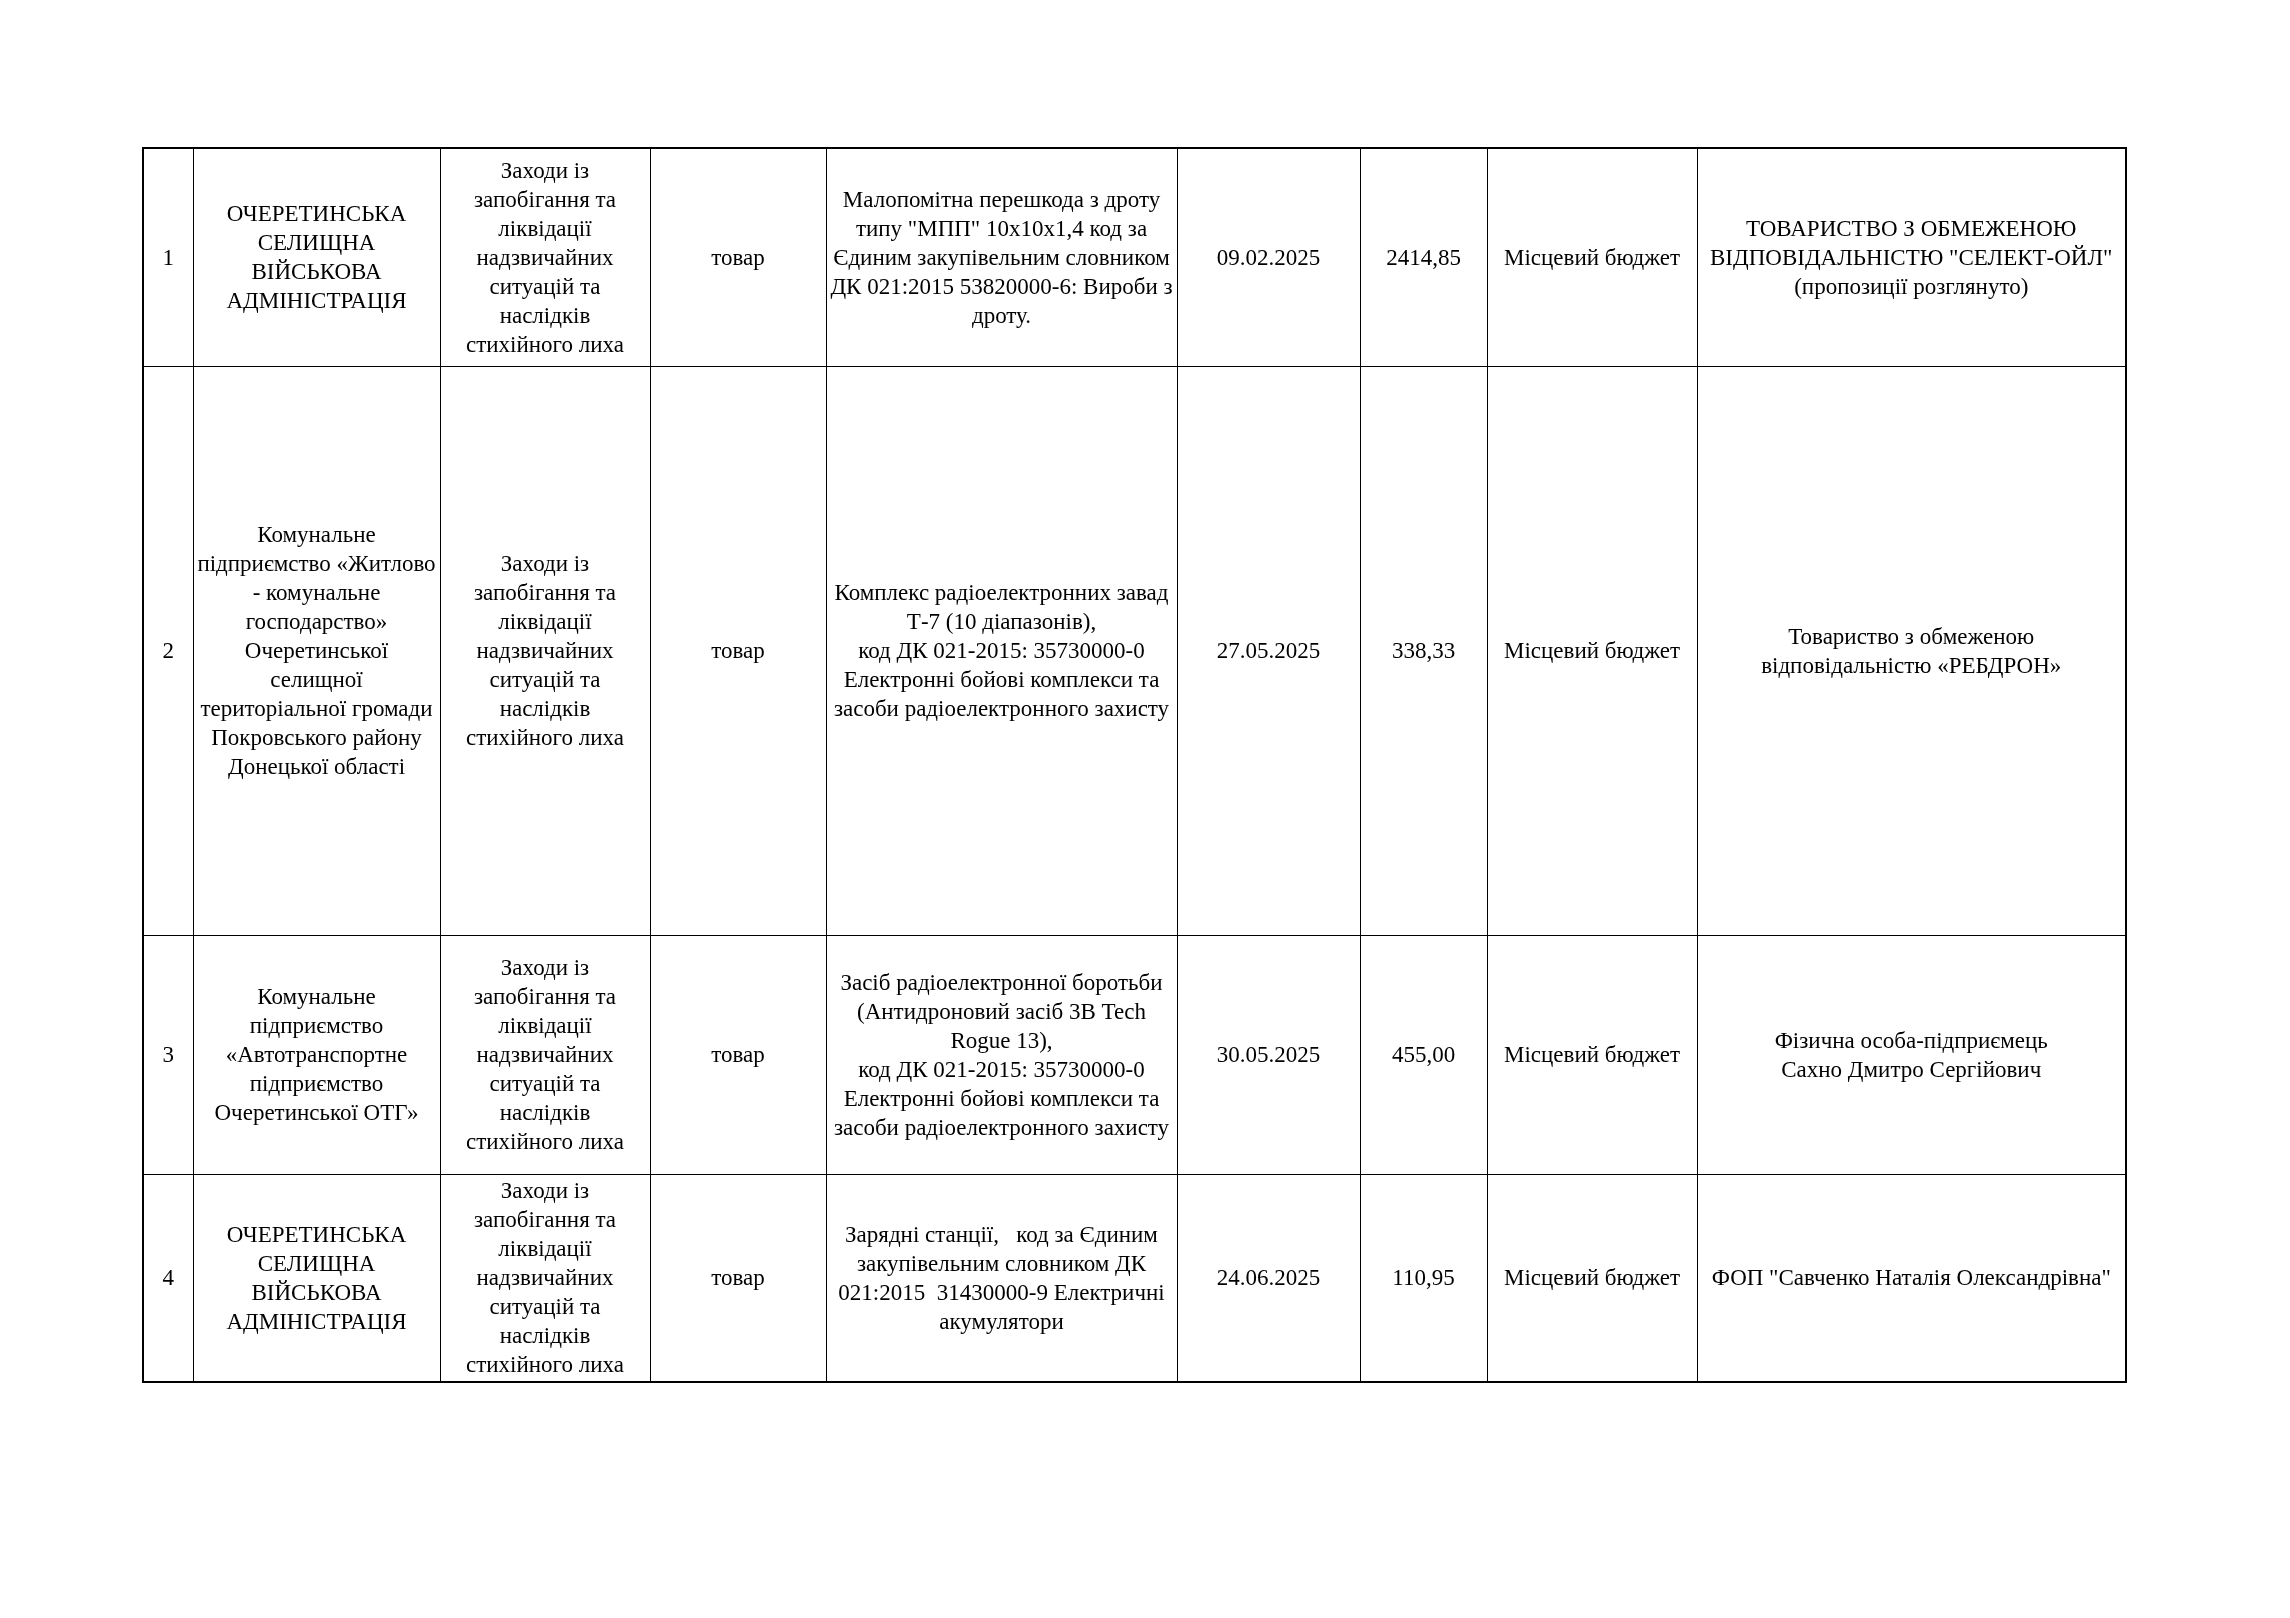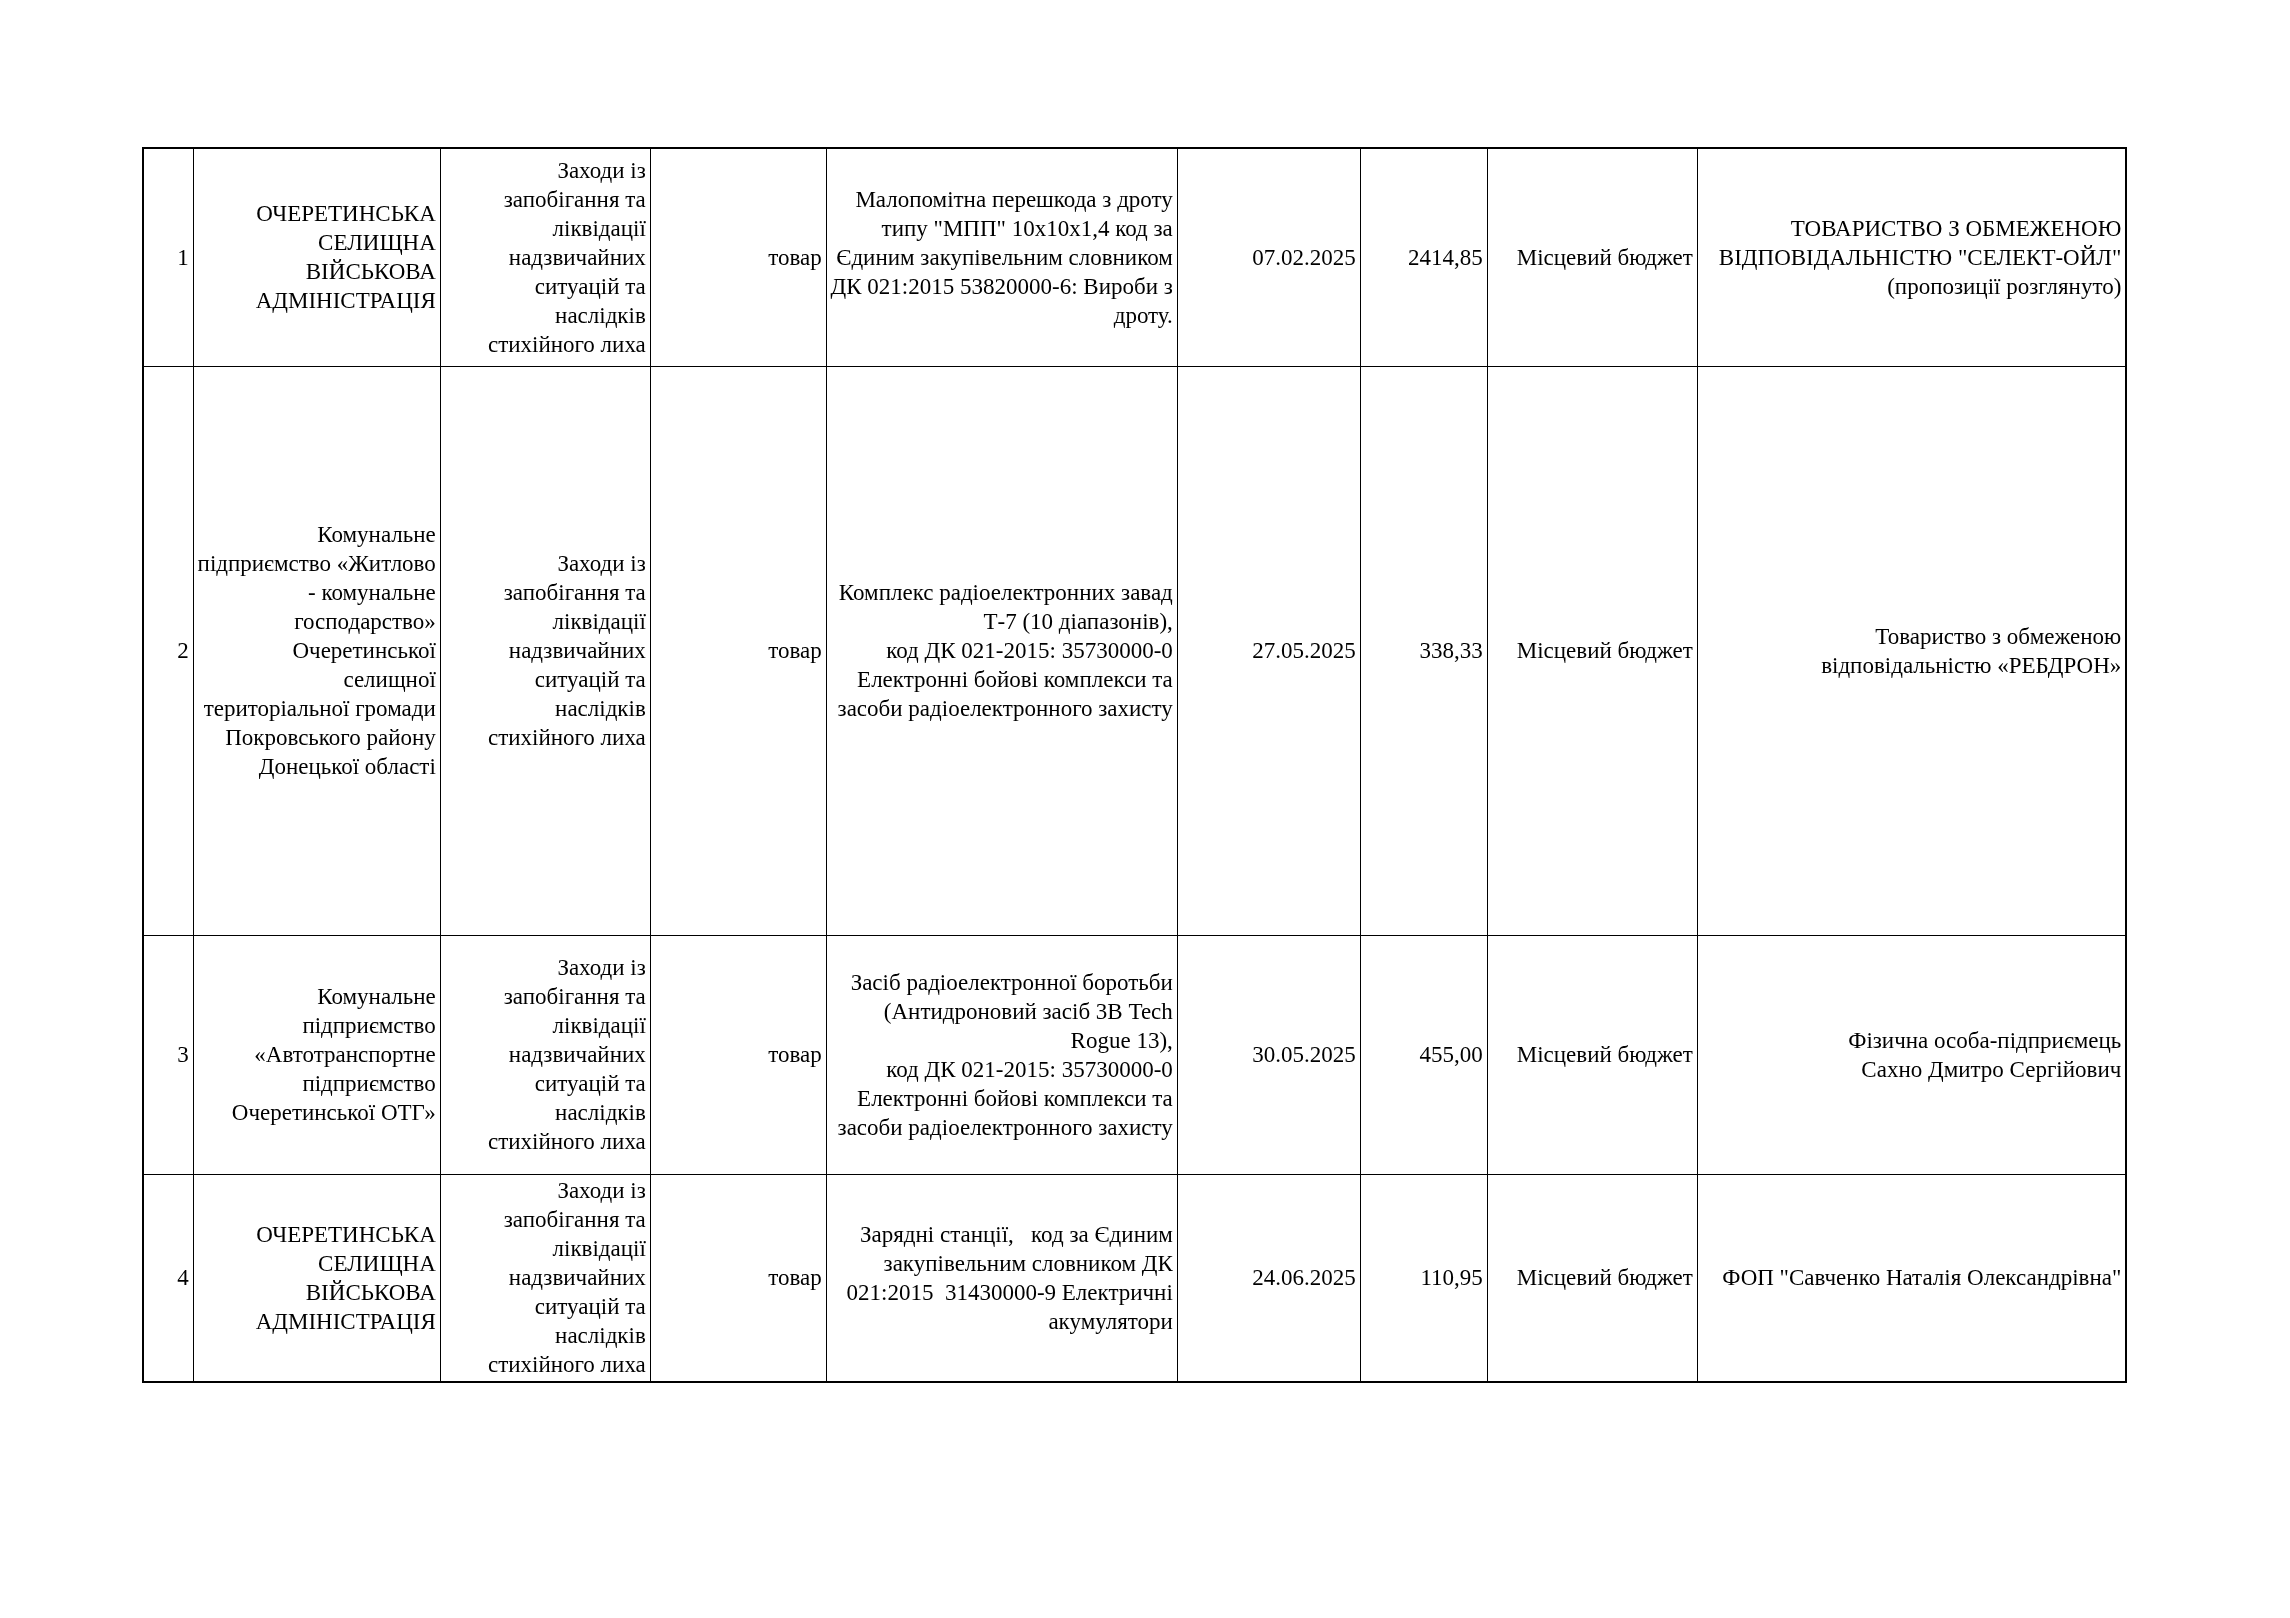--- a/index.html
+++ b/index.html
@@ -22,21 +22,21 @@
     position: absolute;
     left: 142px;
     top: 147px;
     width: 1984px;
     border-collapse: collapse;
     table-layout: fixed;
     border: 2.7px solid #000000;
   }
   table.report td {
     border: 1.8px solid #000000;
-    text-align: right;
+    text-align: center;
     vertical-align: middle;
     font-size: 23px;
     line-height: 29px;
     padding: 1.8px 3.7px;
     white-space: pre-wrap;
     overflow: hidden;
   }
   tr.r1 { height: 218px; }
   tr.r2 { height: 569px; }
   tr.r3 { height: 239px; }
@@ -79,21 +79,21 @@
 ліквідації
 надзвичайних
 ситуацій та наслідків
 стихійного лиха</td>
         <td>товар</td>
         <td>Малопомітна перешкода з дроту
 типу "МПП" 10х10х1,4 код за
 Єдиним закупівельним словником
 ДК 021:2015 53820000-6: Вироби з
 дроту.</td>
-        <td>07.02.2025</td>
+        <td>09.02.2025</td>
         <td>2414,85</td>
         <td>Місцевий бюджет</td>
         <td>ТОВАРИСТВО З ОБМЕЖЕНОЮ
 ВІДПОВІДАЛЬНІСТЮ "СЕЛЕКТ-ОЙЛ"
 (пропозиції розглянуто)</td>
       </tr>
       <tr class="r2">
         <td>2</td>
         <td>Комунальне
 підприємство «Житлово

